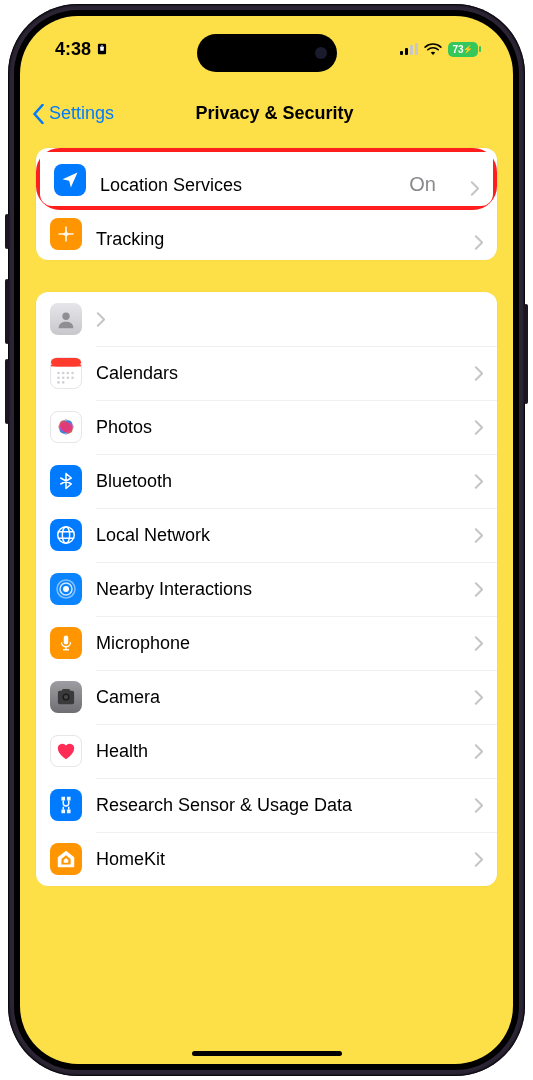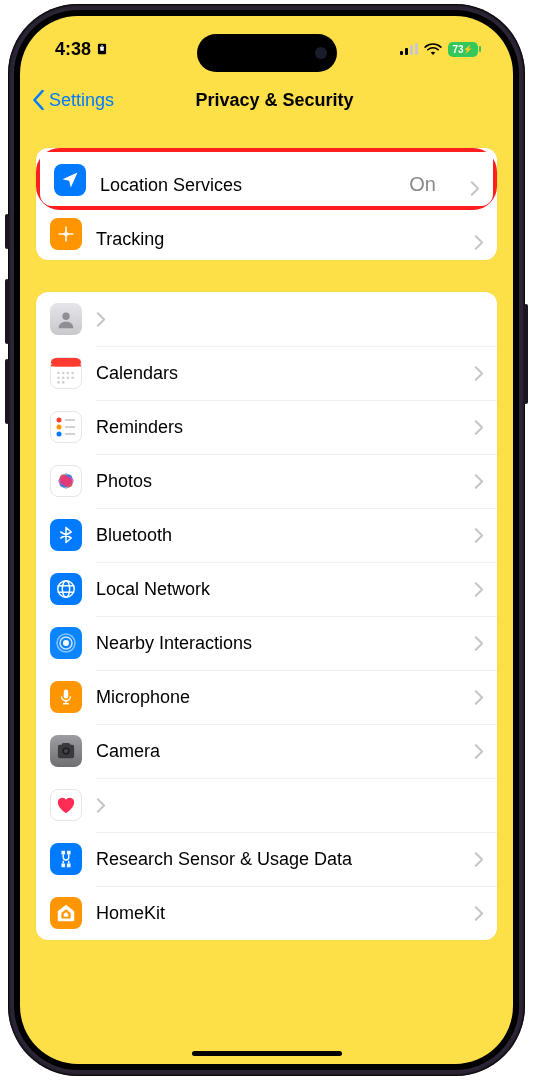--- a/index.html
+++ b/index.html
@@ -63,21 +63,21 @@
   .sig-bars .b4{height:12px;background:#c8c8cc;}
   .battery{
     width:30px;height:15px;border-radius:5px;background:#34c759;
     position:relative;display:flex;align-items:center;justify-content:center;
     color:#fff;font-size:10px;font-weight:700;
   }
   .battery::after{content:'';position:absolute;right:-3px;top:4px;width:2px;height:6px;background:#34c759;border-radius:1px;}
   
   .nav{
     height:48px;flex:0 0 48px;
-    display:flex;align-items:center;position:relative;
+    display:flex;align-items:flex-end;position:relative;
     padding:0 12px;
   }
   .nav .back{
     display:flex;align-items:center;gap:4px;
     color:#007aff;font-size:18px;
   }
   .nav .title{
     position:absolute;left:16px;right:0;text-align:center;
     font-size:18px;font-weight:600;color:#000;pointer-events:none;
   }
@@ -230,36 +230,20 @@
                   </g>
                 </svg>
               </div>
               <span class="label">Calendars</span>
               <svg class="chev" width="9" height="15" viewBox="0 0 10 16">
                 <path d="M2 1l7 7-7 7" stroke="#c5c5c8" stroke-width="2.2" fill="none" stroke-linecap="round" stroke-linejoin="round"></path>
               </svg>
             </div>
             <div class="row">
               <div class="ic" style="background:#fff;border:1px solid #e5e5ea;box-sizing:border-box">
-                <svg width="24" height="24" viewBox="0 0 24 24">
-                  <circle cx="5" cy="5" r="2.5" fill="#ff3b30"></circle>
-                  <circle cx="5" cy="12" r="2.5" fill="#ff9500"></circle>
-                  <circle cx="5" cy="19" r="2.5" fill="#007aff"></circle>
-                  <line x1="11" y1="5" x2="21" y2="5" stroke="#d1d1d6" stroke-width="2"></line>
-                  <line x1="11" y1="12" x2="21" y2="12" stroke="#d1d1d6" stroke-width="2"></line>
-                  <line x1="11" y1="19" x2="21" y2="19" stroke="#d1d1d6" stroke-width="2"></line>
-                </svg>
-              </div>
-              <span class="label">Reminders</span>
-              <svg class="chev" width="9" height="15" viewBox="0 0 10 16">
-                <path d="M2 1l7 7-7 7" stroke="#c5c5c8" stroke-width="2.2" fill="none" stroke-linecap="round" stroke-linejoin="round"></path>
-              </svg>
-            </div>
-            <div class="row">
-              <div class="ic" style="background:#fff;border:1px solid #e5e5ea;box-sizing:border-box">
                 <svg width="26" height="26" viewBox="0 0 24 24">
                   <g transform="translate(12 12)">
         <ellipse rx="4.5" ry="7" fill="#ff3b30" opacity="0.75" transform="rotate(0)"></ellipse>
         <ellipse rx="4.5" ry="7" fill="#ff9500" opacity="0.75" transform="rotate(45)"></ellipse>
         <ellipse rx="4.5" ry="7" fill="#ffcc00" opacity="0.75" transform="rotate(90)"></ellipse>
         <ellipse rx="4.5" ry="7" fill="#34c759" opacity="0.75" transform="rotate(135)"></ellipse>
         <ellipse rx="4.5" ry="7" fill="#5ac8fa" opacity="0.75" transform="rotate(180)"></ellipse>
         <ellipse rx="4.5" ry="7" fill="#007aff" opacity="0.75" transform="rotate(225)"></ellipse>
         <ellipse rx="4.5" ry="7" fill="#af52de" opacity="0.75" transform="rotate(270)"></ellipse>
         <ellipse rx="4.5" ry="7" fill="#ff2d55" opacity="0.75" transform="rotate(315)"></ellipse>
@@ -335,20 +319,21 @@
               <svg class="chev" width="9" height="15" viewBox="0 0 10 16">
                 <path d="M2 1l7 7-7 7" stroke="#c5c5c8" stroke-width="2.2" fill="none" stroke-linecap="round" stroke-linejoin="round"></path>
               </svg>
             </div>
             <div class="row">
               <div class="ic" style="background:#fff;border:1px solid #e5e5ea;box-sizing:border-box">
                 <svg width="22" height="20" viewBox="0 0 24 22">
                   <path d="M12 20s-9-5.5-9-12A5 5 0 0 1 12 5a5 5 0 0 1 9 3c0 6.5-9 12-9 12z" fill="#ff2d55"></path>
                 </svg>
               </div>
+              <span class="label">Health</span>
               <svg class="chev" width="9" height="15" viewBox="0 0 10 16">
                 <path d="M2 1l7 7-7 7" stroke="#c5c5c8" stroke-width="2.2" fill="none" stroke-linecap="round" stroke-linejoin="round"></path>
               </svg>
             </div>
             <div class="row">
               <div class="ic" style="background:#007aff">
                 <svg width="22" height="22" viewBox="0 0 24 24">
                   <path d="M7 3h4v4H7zM13 3h4v4h-4zM7 17h4v4H7zM13 17h4v4h-4z" fill="#fff" opacity="0.95"></path>
                   <path d="M9 7v3a3 3 0 0 0 3 3h0a3 3 0 0 0 3-3V7M9 17v-3M15 17v-3" stroke="#fff" stroke-width="1.6" fill="none"></path>
                 </svg>

